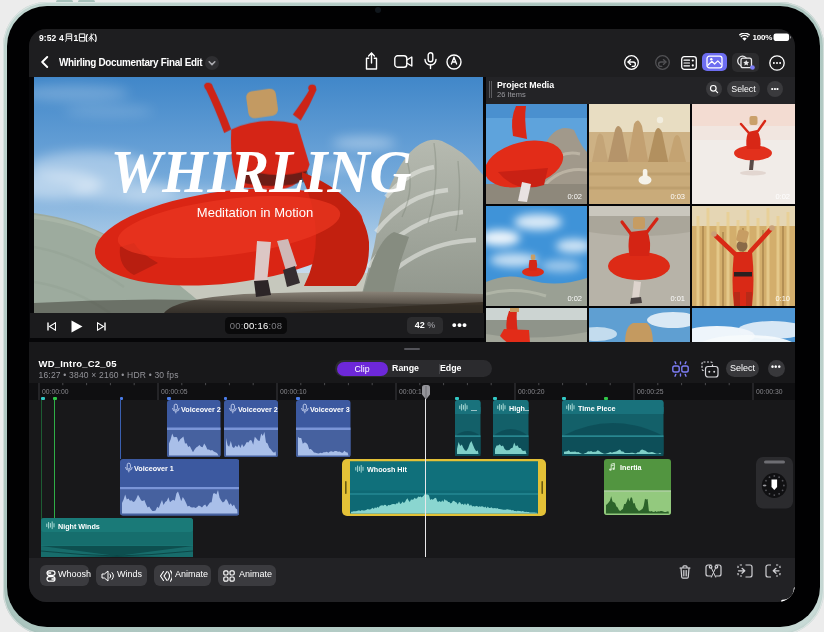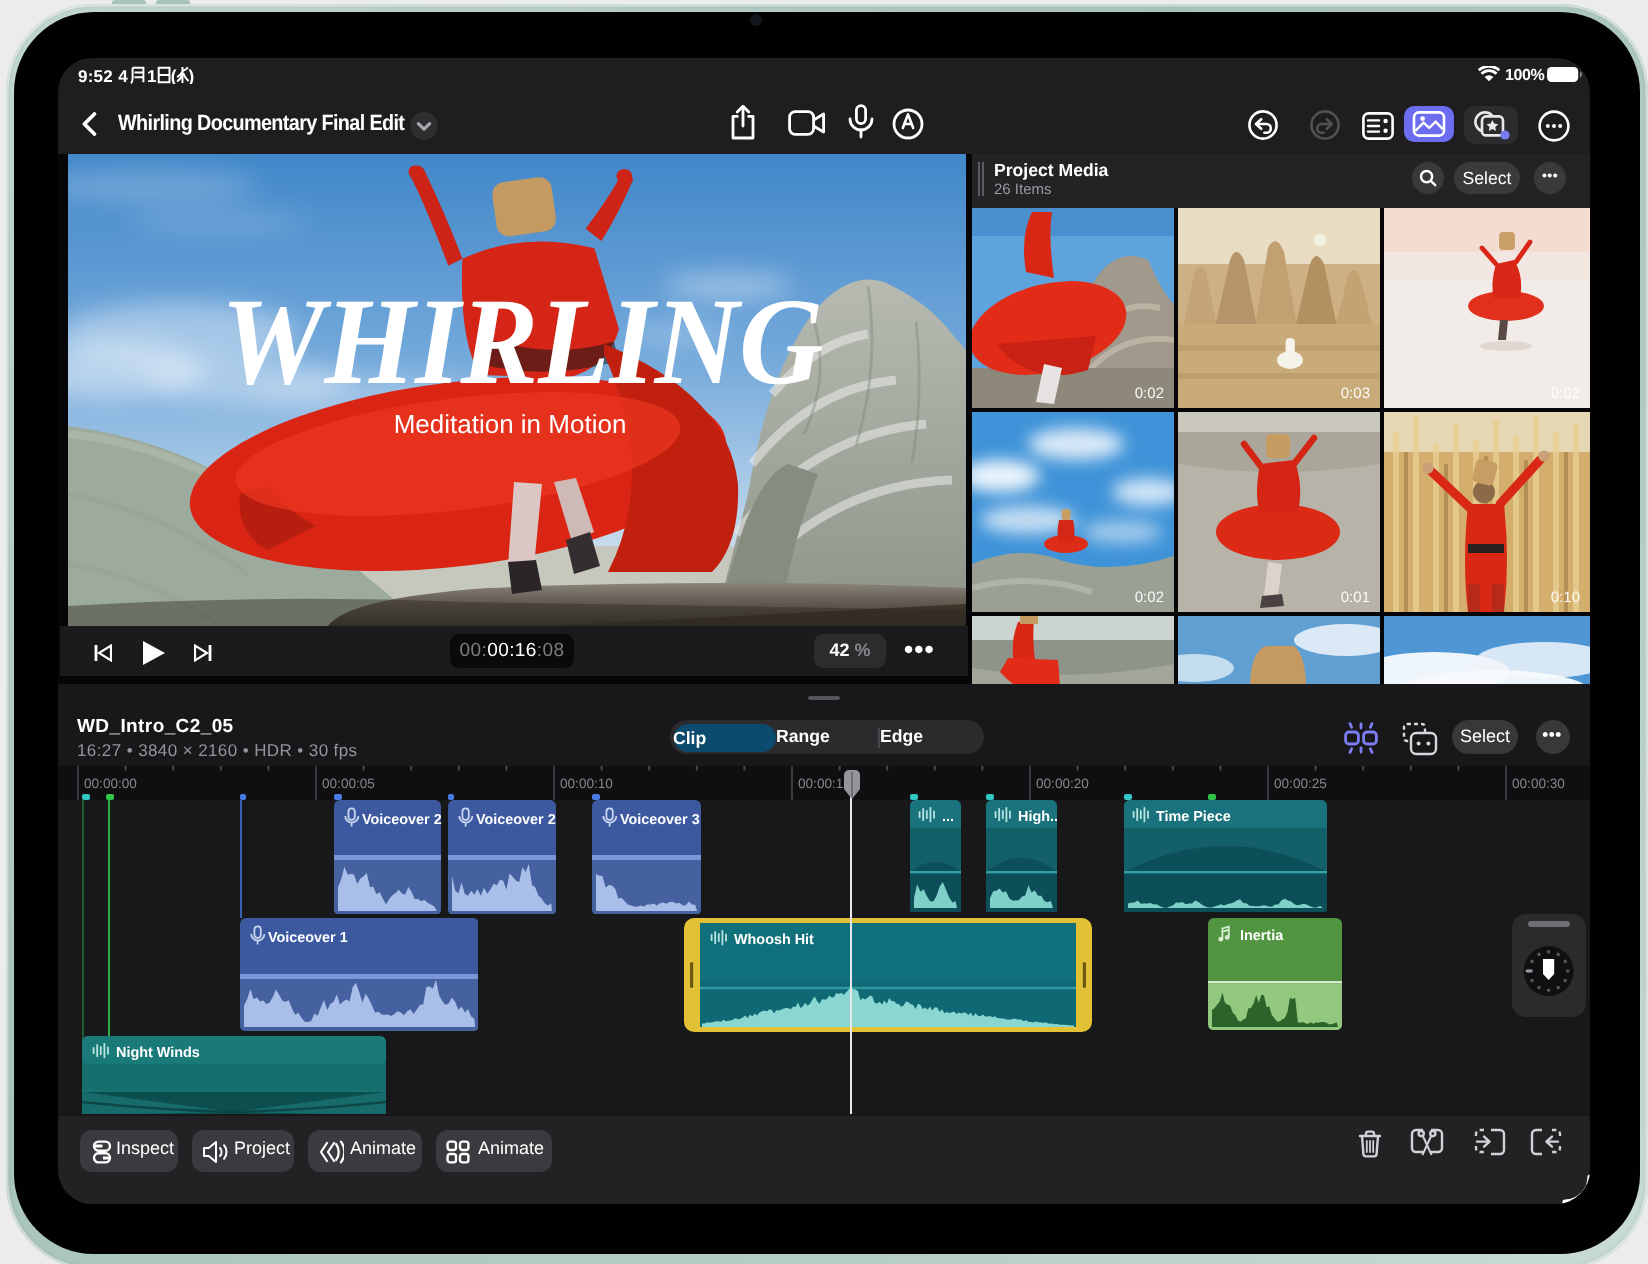--- a/index.html
+++ b/index.html
@@ -335,22 +335,22 @@
 <ellipse cx="30" cy="55" rx="40" ry="12" fill="#fff"></ellipse>
 <ellipse cx="90" cy="52" rx="35" ry="10" fill="#f2f8fb"></ellipse>
       </svg>
 </div>
 
 <div class="s" style="left:0;top:313px;width:766px;height:216px;background:#18181a"></div>
 <div class="s" style="left:375px;top:318.5px;width:16px;height:2.5px;background:#54545a;border-radius:1.5px"></div>
 <div class="s" style="left:9.5px;top:329px;font-size:9.5px;font-weight:bold;color:#fff;letter-spacing:.2px">WD_Intro_C2_05</div>
 <div class="s" style="left:9.5px;top:340.5px;font-size:8.5px;color:#94949a;letter-spacing:.2px">16:27 • 3840 × 2160 • HDR • 30 fps</div>
 <div class="s" style="left:306px;top:331px;width:157px;height:17px;background:#2b2b2e;border-radius:8.5px"></div>
-<div class="s" style="left:307.5px;top:332.5px;width:51px;height:14px;background:#0c4a6e;border-radius:7px;line-height:14px;font-size:8.8px;font-weight:bold;color:#fff">Clip</div>
-<div class="s" style="left:359px;top:331px;width:31px;height:17px;text-align:left;line-height:17px;font-size:8.8px;font-weight:bold;color:#fff">Range</div>
+<div class="s" style="left:307.5px;top:332.5px;width:51px;height:14px;background:#6d28d9;border-radius:7px;text-align:center;line-height:14px;font-size:8.8px;font-weight:normal;color:#fff">Clip</div>
+<div class="s" style="left:359px;top:331px;width:31px;height:17px;text-align:right;line-height:17px;font-size:8.8px;font-weight:bold;color:#fff">Range</div>
 <div class="s" style="left:409.8px;top:334.5px;width:1px;height:10px;background:#47474b"></div>
 <div class="s" style="left:411px;top:331px;width:52px;height:18px;text-align:left;line-height:17px;font-size:8.8px;font-weight:bold;color:#fff">Edge</div>
 <svg class="s" style="left:642px;top:332px" width="19" height="16" viewBox="0 0 19 16">
 <g stroke="#7d7df5" stroke-width="1.4" fill="none">
 <rect x="1.8" y="5" width="6.4" height="6" rx="1.8"></rect>
         <rect x="10.8" y="5" width="6.4" height="6" rx="1.8"></rect>
 <path d="M9.5 1 v2 M9.5 13 v2 M4 0.8 l0.8 1.8 M15 0.8 l-0.8 1.8 M4 15.2 l0.8 -1.8 M15 15.2 l-0.8 -1.8" stroke-linecap="round"></path>
 </g>
     </svg>
 <svg class="s" style="left:671.5px;top:331.5px" width="18" height="17" viewBox="0 0 18 17">
@@ -538,27 +538,27 @@
     </svg>
 <div class="s" style="left:0;top:529px;width:766px;height:44px;background:#222225"></div>
 <div class="s" style="left:10.5px;top:535.5px;width:49px;height:21.5px;background:#3b3b3f;border-radius:6px"></div>
 <svg class="s" style="left:15.5px;top:540.5px" width="12" height="12" viewBox="0 0 12 12">
 <g stroke="#fff" stroke-width="1.2" fill="none">
         <rect x="2" y="0.8" width="8" height="4.6" rx="2.3"></rect>
         <rect x="2" y="6.6" width="8" height="4.6" rx="2.3"></rect>
       </g>
 <path d="M2.2 3 h4 M6.5 9 h3.5" stroke="#fff" stroke-width="1.6"></path>
     </svg>
-<div class="s" style="left:29px;top:540px;font-size:9px;color:#fff">Inspect</div>
+<div class="s" style="left:29px;top:540px;font-size:9px;color:#fff">Whoosh</div>
 <div class="s" style="left:67px;top:535.5px;width:51px;height:21.5px;background:#3b3b3f;border-radius:6px"></div>
 <svg class="s" style="left:72px;top:540.5px" width="13" height="12" viewBox="0 0 13 12">
 <path d="M1 4 h2.4 L7 1 V11 L3.4 8 H1 Z" stroke="#fff" stroke-width="1" fill="none" stroke-linejoin="round"></path>
 <path d="M9 4 a3 3 0 0 1 0 4 M11 2.6 a5.2 5.2 0 0 1 0 6.8" stroke="#fff" stroke-width="1" fill="none" stroke-linecap="round"></path>
     </svg>
-<div class="s" style="left:88px;top:540px;font-size:9px;color:#fff">Project</div>
+<div class="s" style="left:88px;top:540px;font-size:9px;color:#fff">Winds</div>
 <div class="s" style="left:125px;top:535.5px;width:56.5px;height:21.5px;background:#3b3b3f;border-radius:6px"></div>
 <svg class="s" style="left:130px;top:540.5px" width="13" height="12" viewBox="0 0 13 12">
 <g stroke="#fff" stroke-width="1.1" fill="none" stroke-linecap="round">
 <path d="M4.5 1.5 L1.5 6 L4.5 10.5 M8 1.5 L5 6 L8 10.5"></path>
 <path d="M9 2 a6.5 6.5 0 0 1 0 8"></path>
         <path d="M11.5 0.8 a8.8 8.8 0 0 1 0 10.4"></path>
       </g>
     </svg>
 <div class="s" style="left:146px;top:540px;font-size:9px;color:#fff">Animate</div>
 <div class="s" style="left:189px;top:535.5px;width:58px;height:21.5px;background:#3b3b3f;border-radius:6px"></div>

